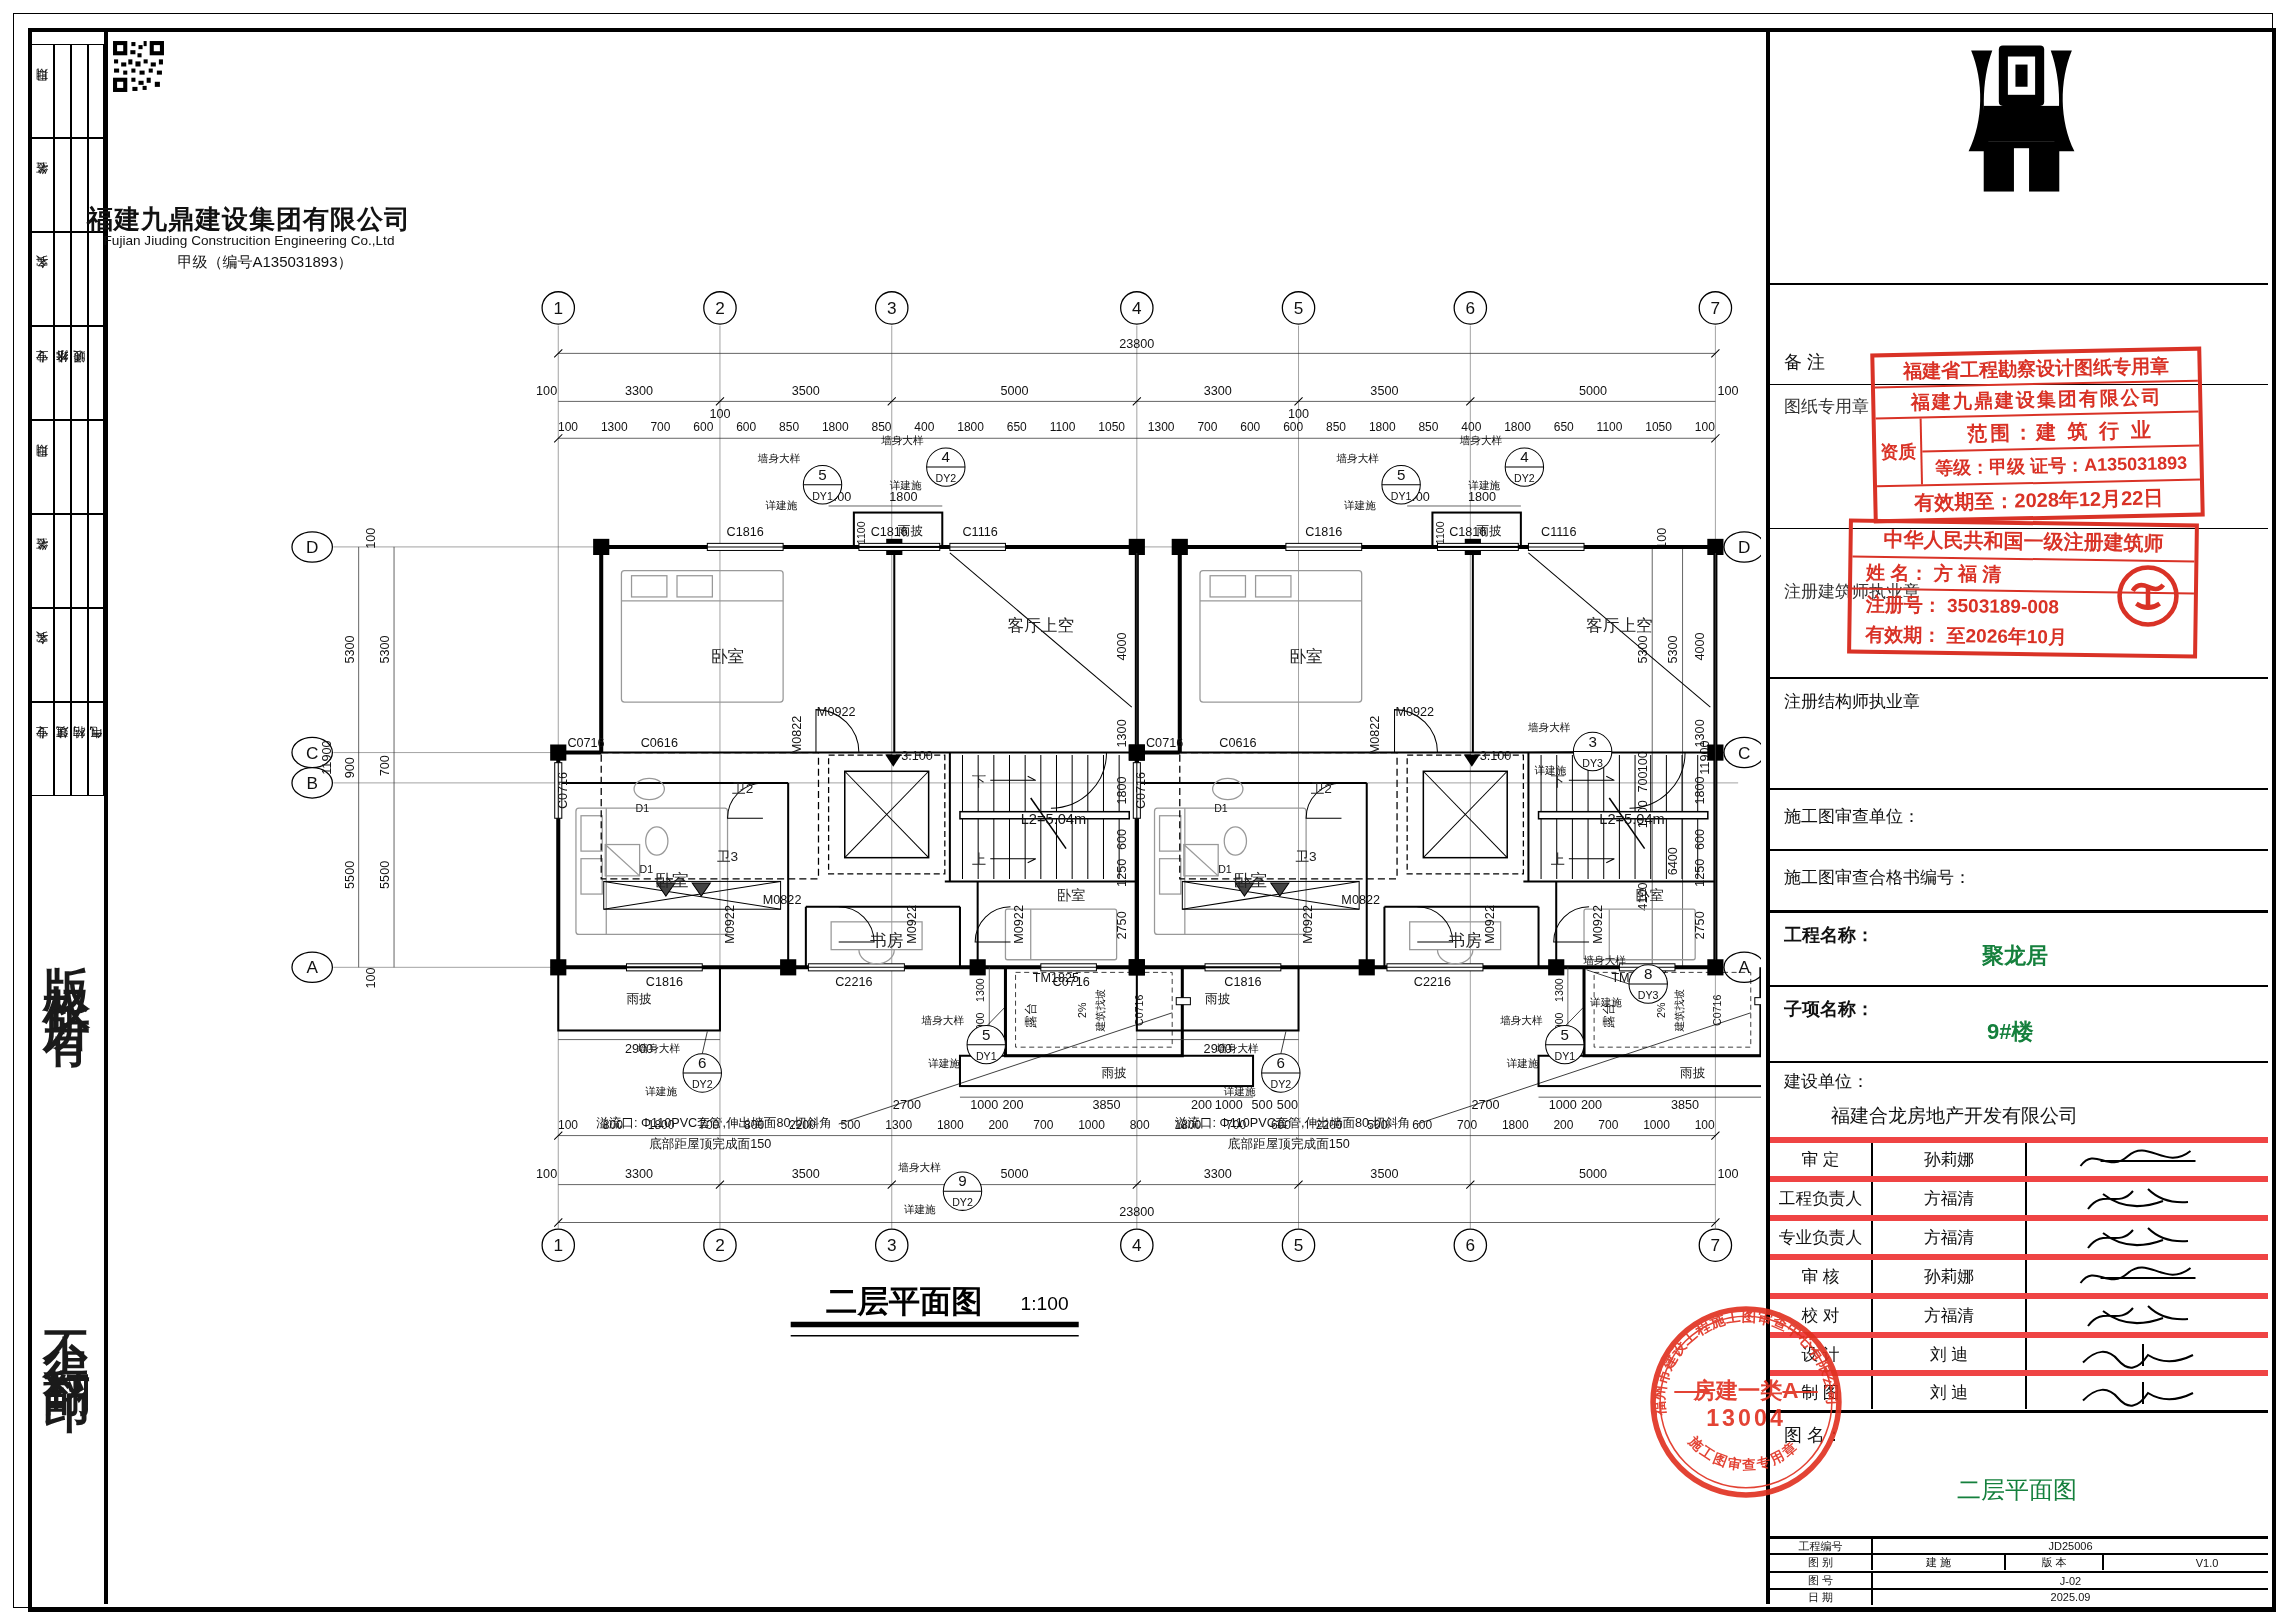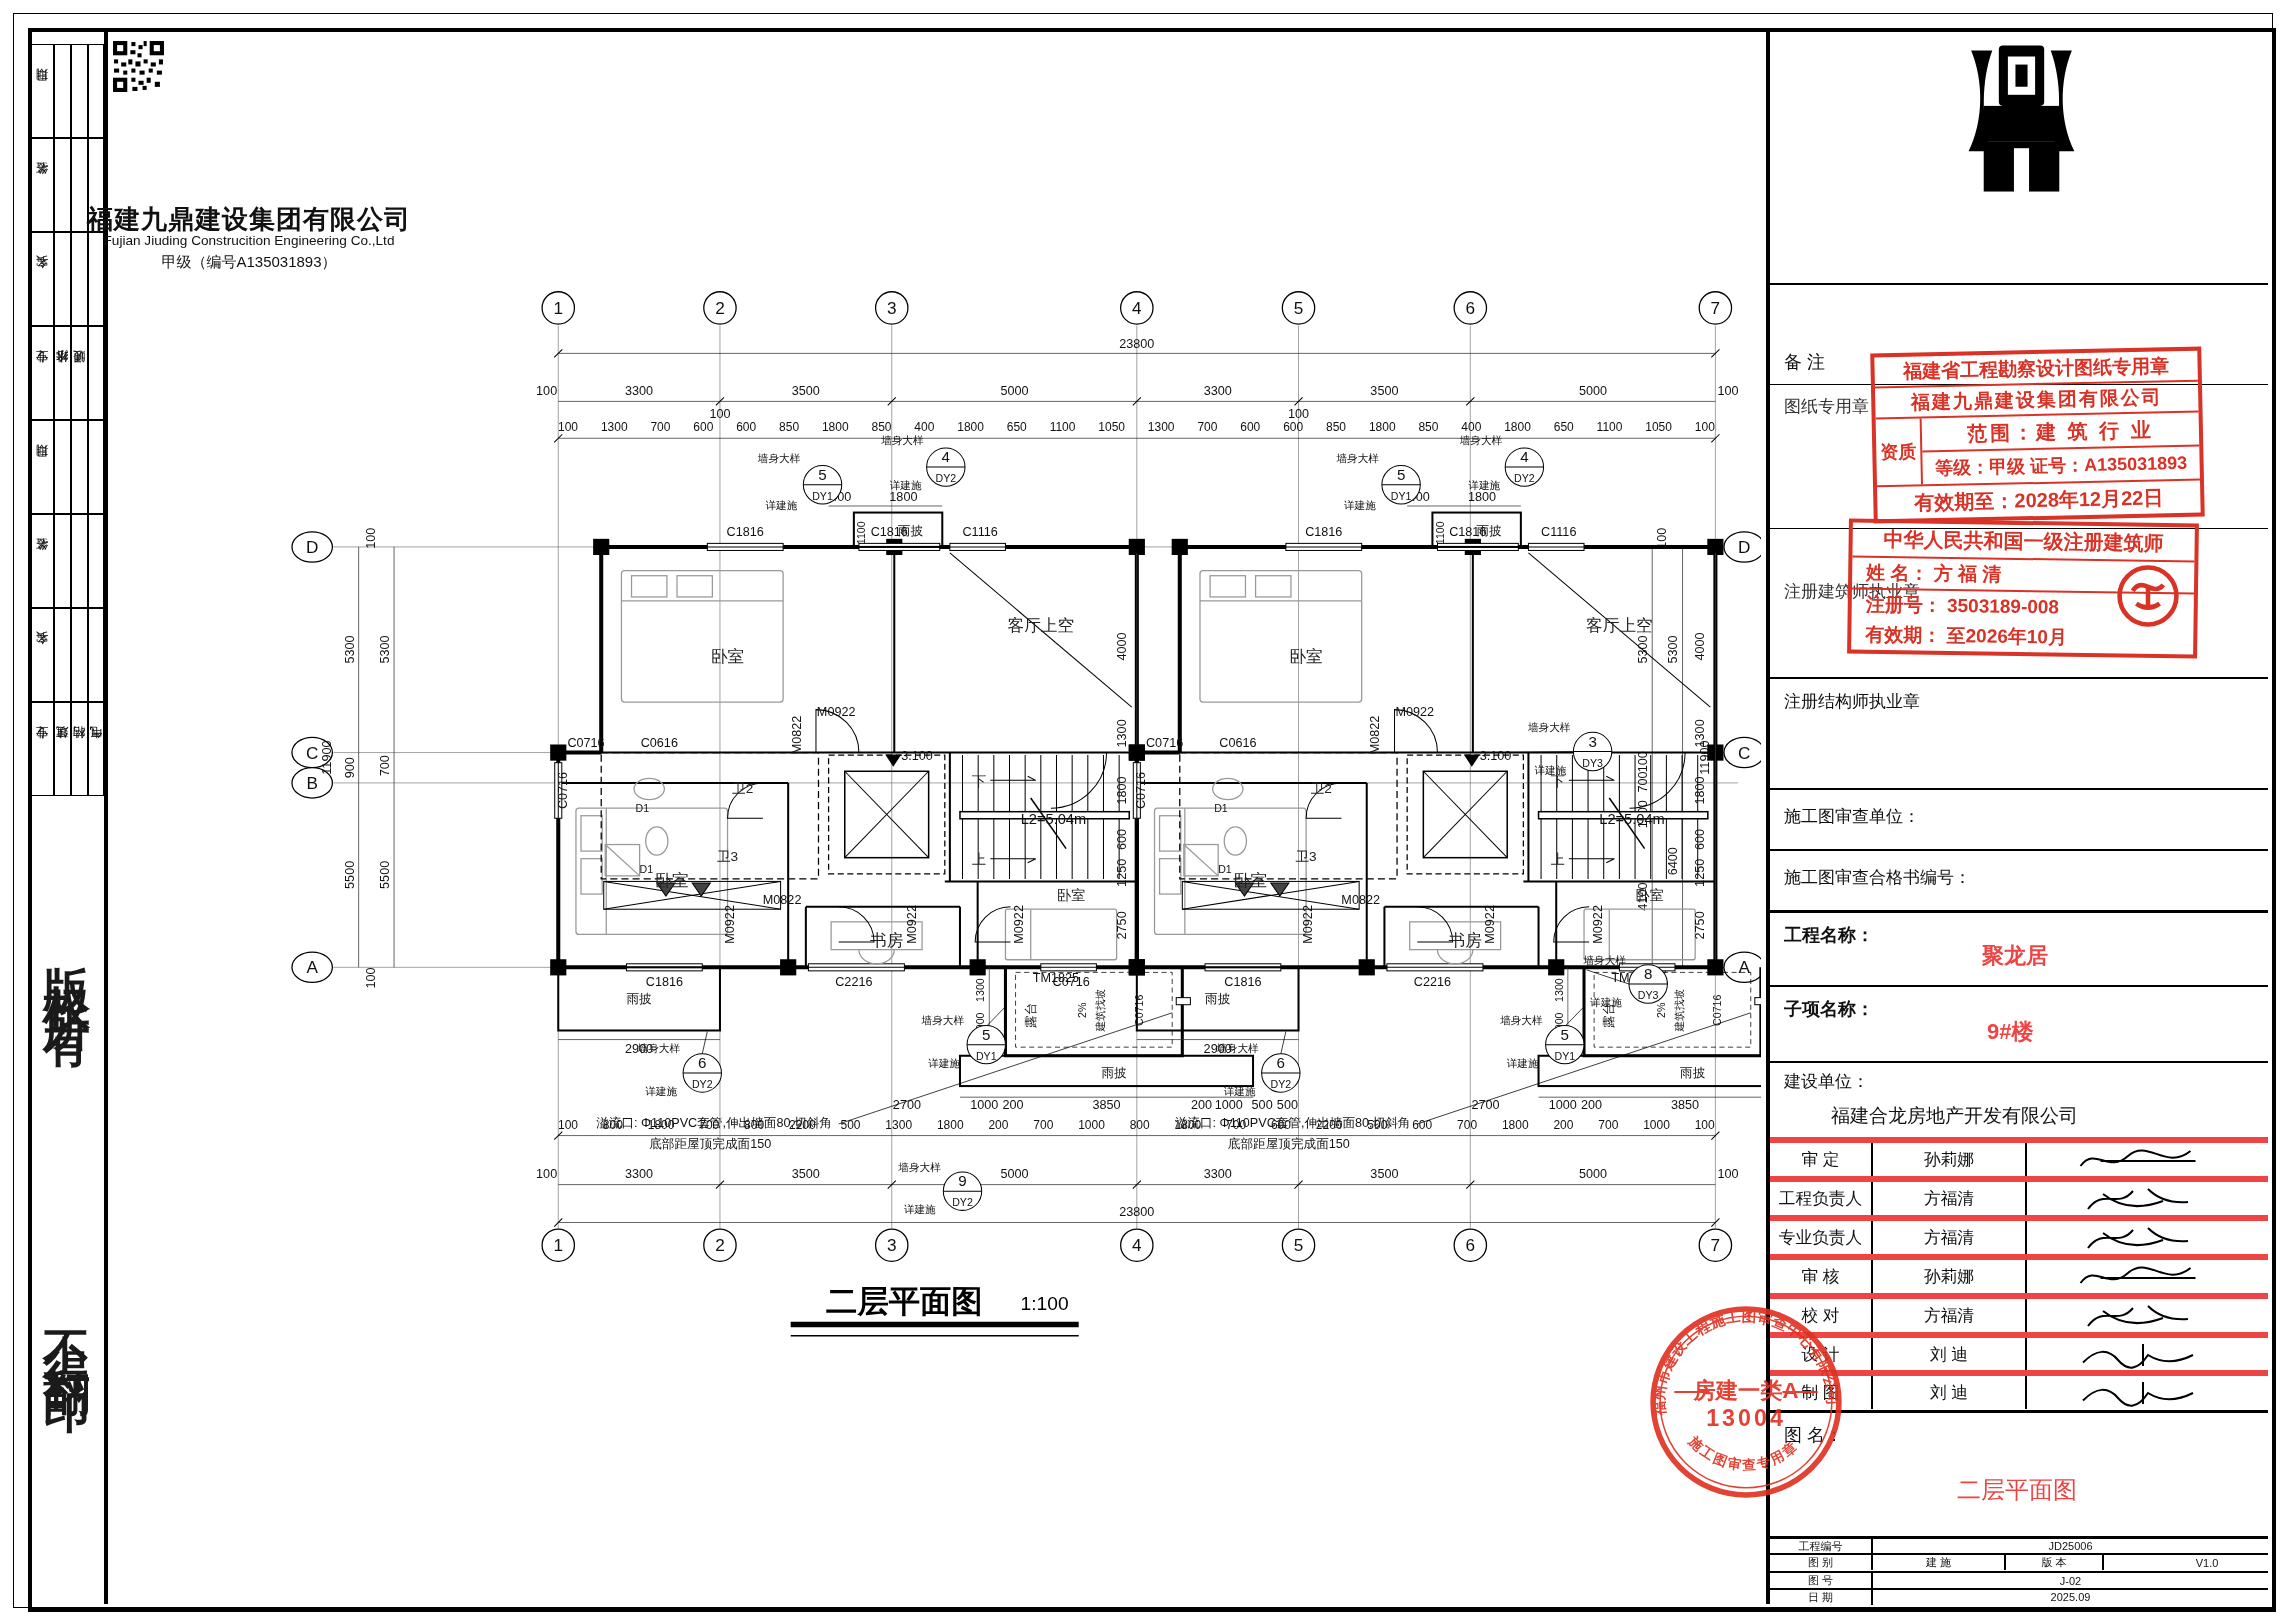--- a/index.html
+++ b/index.html
@@ -13,24 +13,24 @@
   
   .sb-band{position:absolute;left:30px;width:75px;display:grid;grid-template-columns:24px 17px 17px 16px;}
   .sb-c{border:1px solid #000;display:flex;align-items:center;justify-content:center;}
   .sb-c span{writing-mode:vertical-rl;transform:rotate(180deg);font-size:12.6px;white-space:nowrap;}
   .copyright{position:absolute;left:36px;writing-mode:vertical-rl;letter-spacing:18px;font-size:47px;font-weight:bold;color:#1a1a1a;}
   
   .chain{position:absolute;display:flex;justify-content:space-between;align-items:flex-end;pointer-events:none;}
   .chain .dim{font-size:12px;color:#111;white-space:nowrap;transform:translateY(0);}
   .tb-sec{position:absolute;left:1770px;width:498px;border-top:2.5px solid #000;box-sizing:border-box;}
   .tb-label{position:absolute;font-size:17px;color:#111;}
-  .tb-big{position:absolute;font-size:22px;font-weight:bold;color:#ef4444;}
+  .tb-big{position:absolute;font-size:22px;font-weight:bold;color:#15803d;}
   .cn-name{position:absolute;width:498px;text-align:center;font-size:26px;font-weight:bold;letter-spacing:1px;}
   .en-name{position:absolute;width:498px;text-align:center;font-size:13.6px;}
-  .grade{position:absolute;width:498px;text-align:center;font-size:15px;}
+  .grade{position:absolute;width:498px;text-align:center;font-size:15px;margin-left:16px;}
   
   .stamp1{position:absolute;border:4.5px solid #d93226;color:#d93226;background:rgba(255,255,255,0);transform:rotate(-1.2deg);}
   .s1-row{border-bottom:2.5px solid #d93226;text-align:center;font-weight:bold;white-space:nowrap;overflow:hidden;}
   .stamp2{position:absolute;border:4.5px solid #d93226;color:#d93226;transform:rotate(0.8deg);}
   .s2-row{border-bottom:2.5px solid #d93226;font-weight:bold;white-space:nowrap;padding-left:14px;}
   .signoff-row{position:absolute;left:1770px;width:498px;height:39px;border-top:6px solid #ef4444;box-sizing:border-box;display:flex;}
   .so-role{width:101px;border-right:2px solid #000;display:flex;align-items:center;justify-content:center;font-size:16.7px;}
   .so-name{width:152px;border-right:2px solid #000;display:flex;align-items:center;justify-content:center;font-size:16.7px;}
   .so-sig{flex:1;display:flex;align-items:center;justify-content:center;}
   .bt-row{position:absolute;left:1770px;width:498px;border-top:2px solid #000;box-sizing:border-box;display:flex;}

